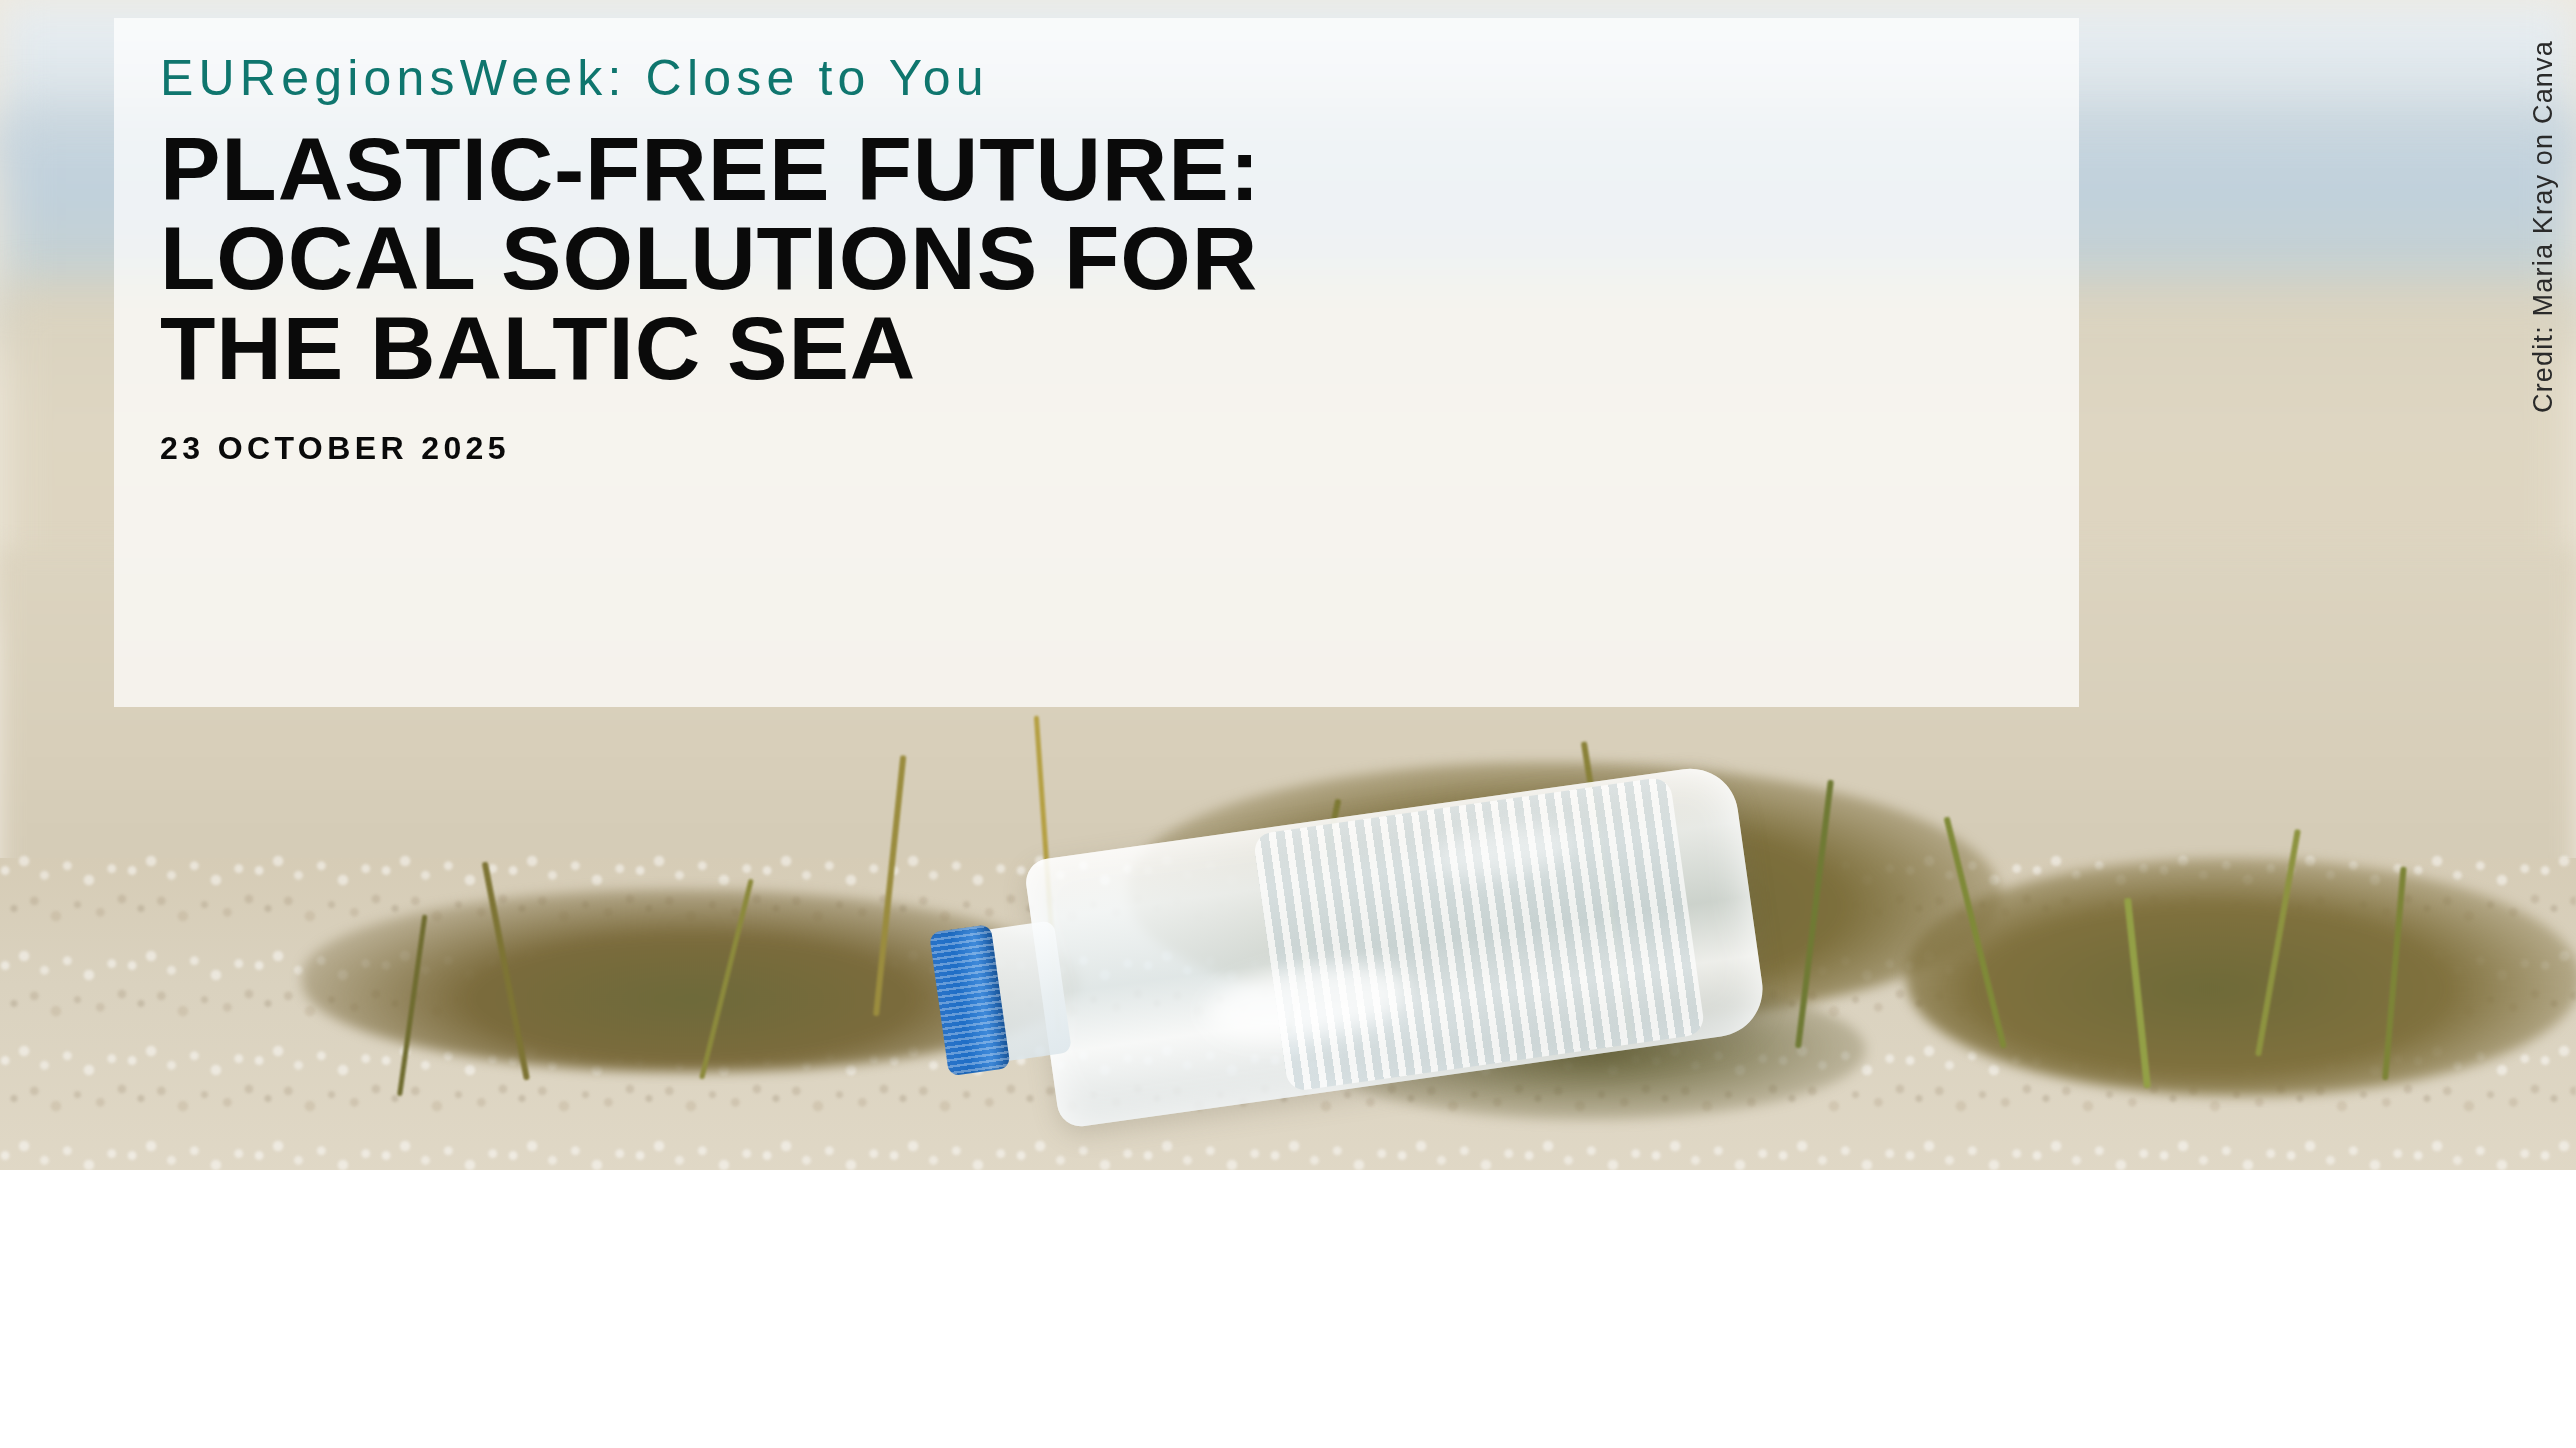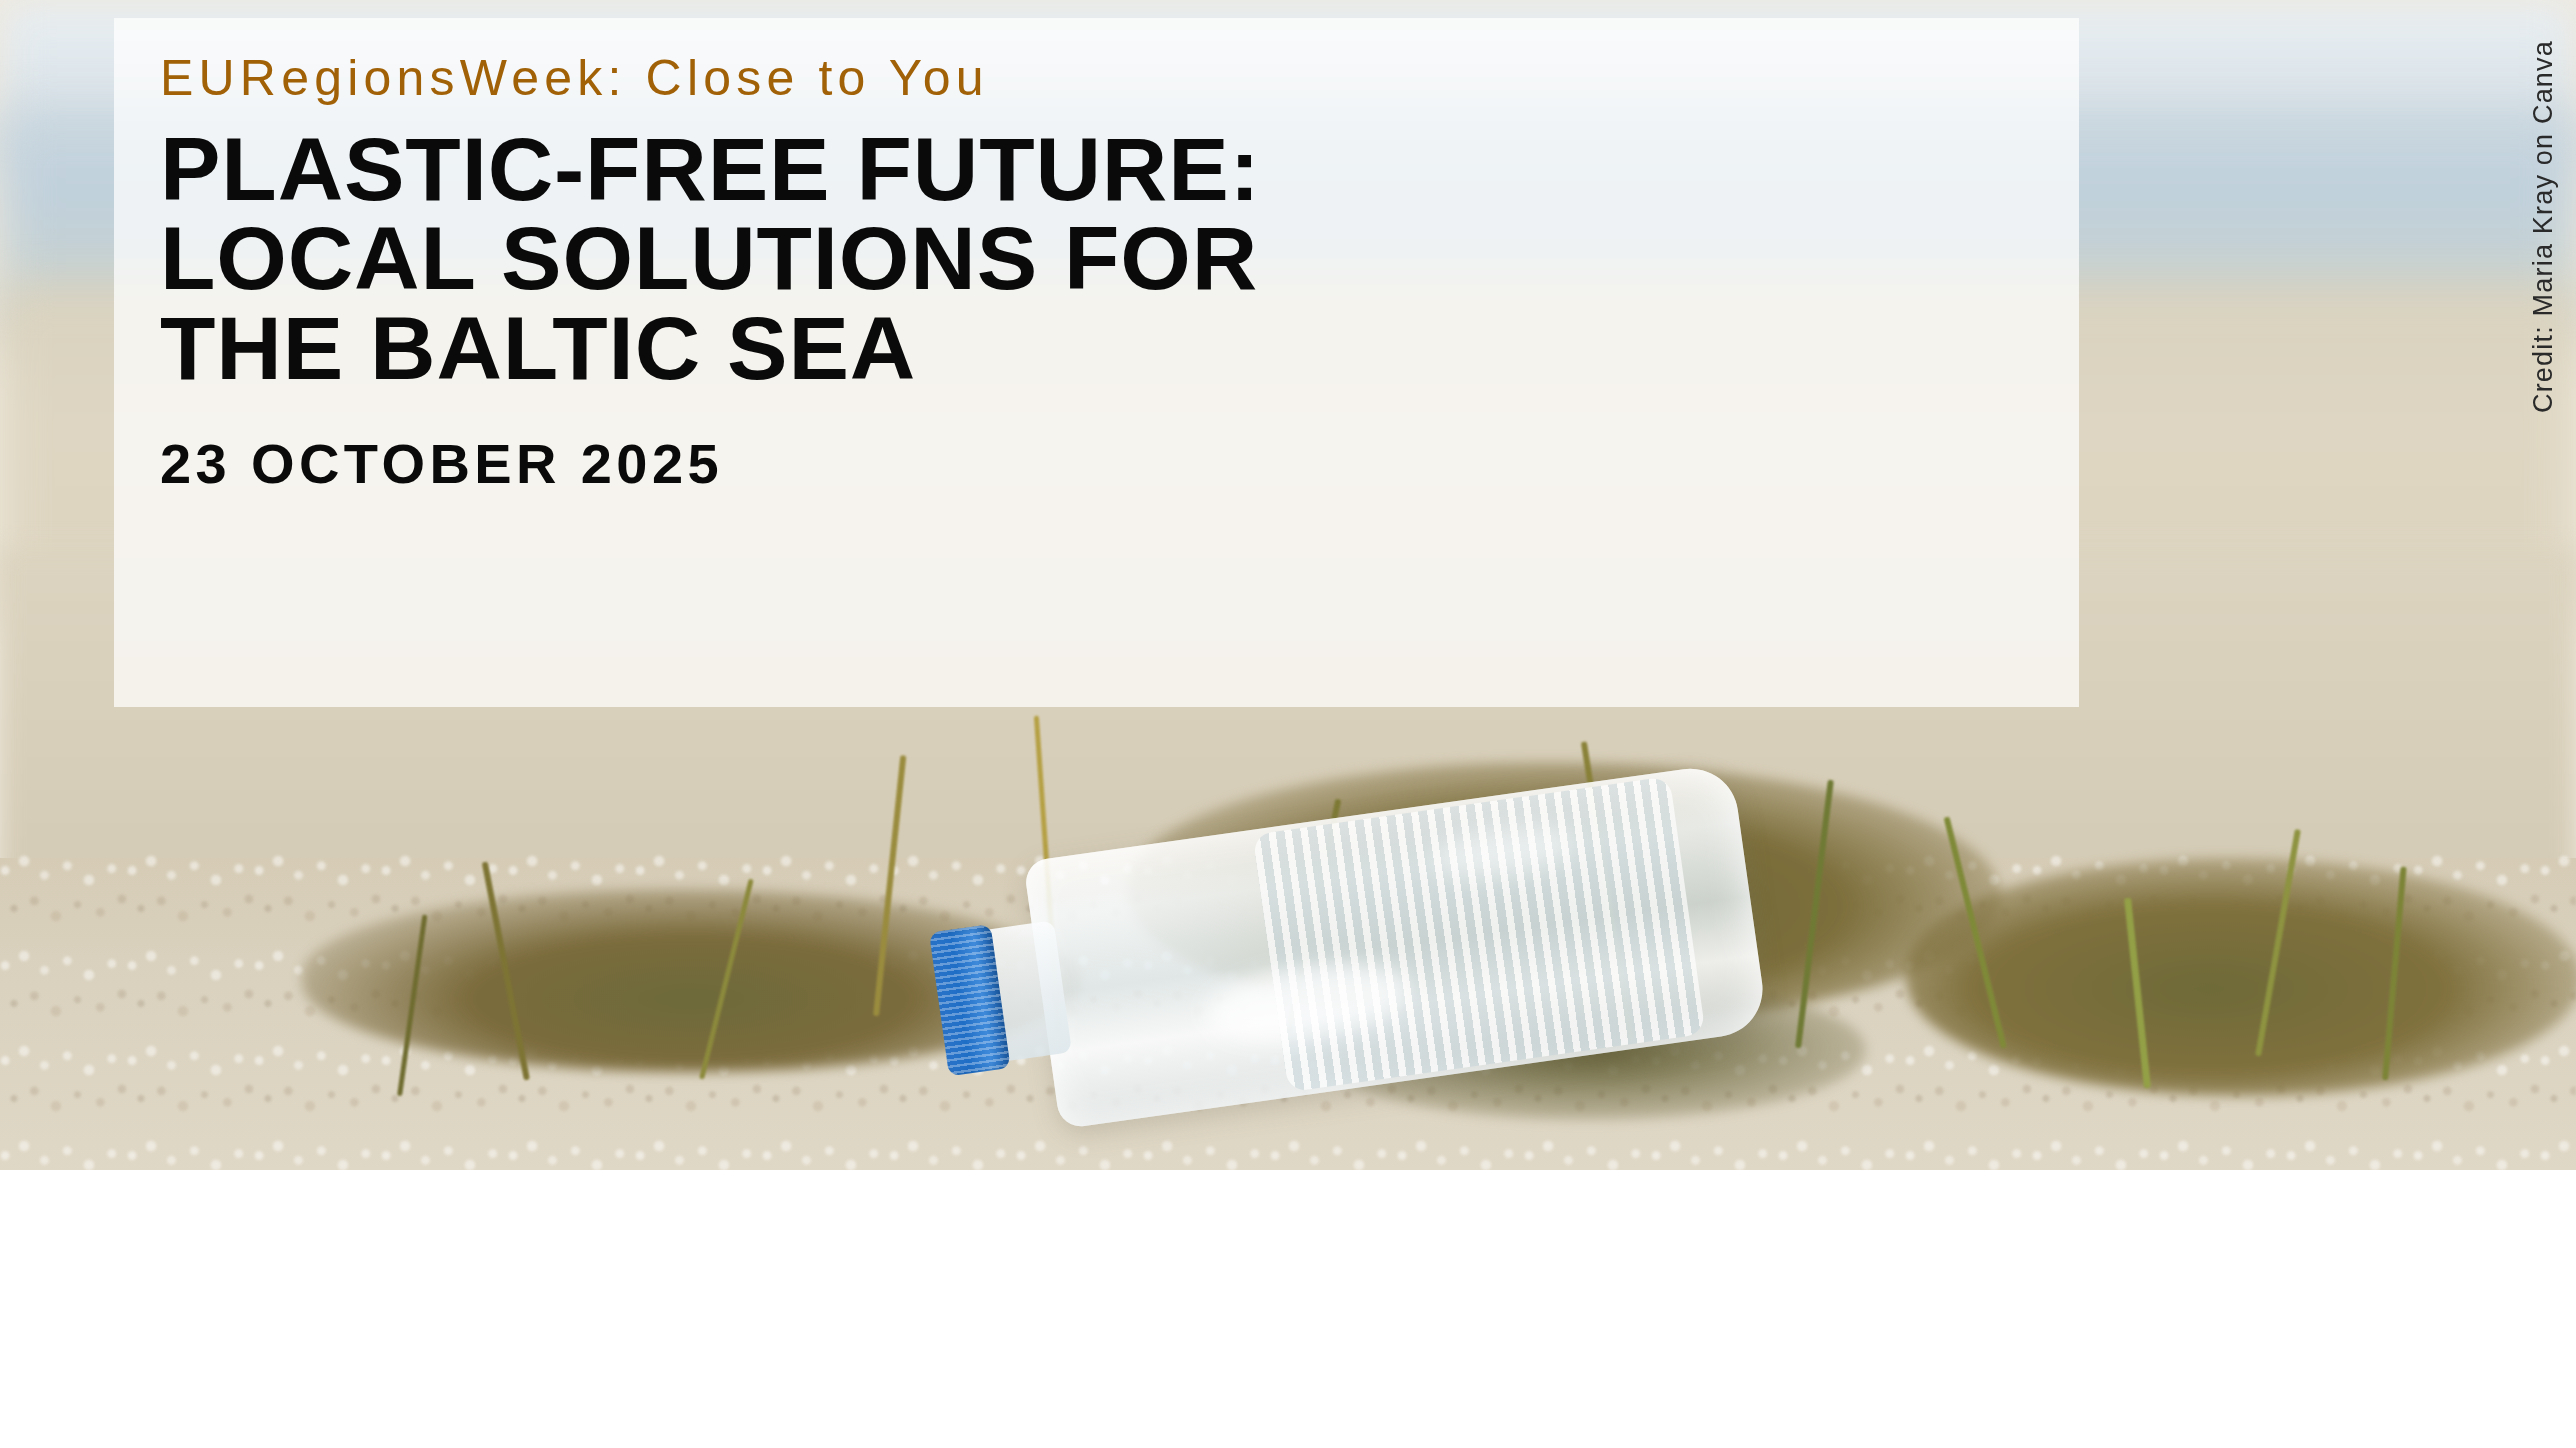--- a/index.html
+++ b/index.html
@@ -117,35 +117,35 @@
 
   
   .panel{
     position:absolute;left:114px;top:17.5px;width:1965px;height:689px;
     background:rgba(255,255,255,.72);
     backdrop-filter:blur(1.6px);
   }
   .panel-inner{padding:35px 0 0 46px;}
 
   .eyebrow{
-    font-size:50px;letter-spacing:5.2px;color:#a16207;
+    font-size:50px;letter-spacing:5.2px;color:#0f766e;
     font-weight:400;line-height:1.0;white-space:nowrap;
     font-family:"Liberation Sans",sans-serif;
   }
   .headline{
     margin-top:22px;
     font-size:89px;line-height:1.01;
     font-weight:bold;color:#0a0a0a;
     letter-spacing:0.8px;
     transform:scaleX(1.02);transform-origin:left center;
   }
   .headline div{white-space:nowrap;}
   .datetime{margin-top:33px;}
   .datetime div{
-    font-size:56px;font-weight:bold;color:#0a0a0a;
+    font-size:32px;font-weight:bold;color:#0a0a0a;
     letter-spacing:4.4px;line-height:1.33;white-space:nowrap;
   }
 
   
   .credit{
     position:absolute;right:17.5px;top:40px;
     writing-mode:vertical-rl;
     transform:rotate(180deg);
     font-size:27px;letter-spacing:1.2px;color:#2a2a2a;
     white-space:nowrap;

